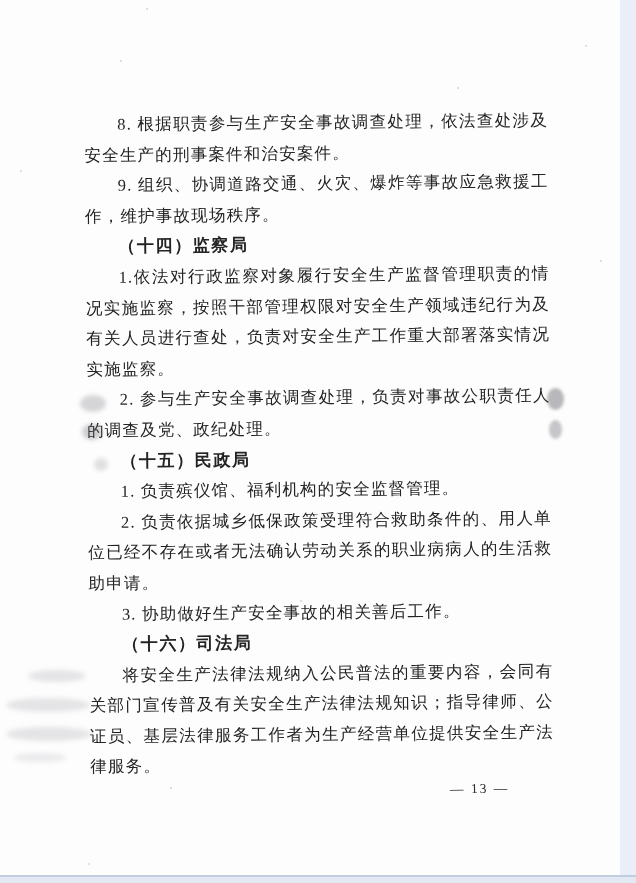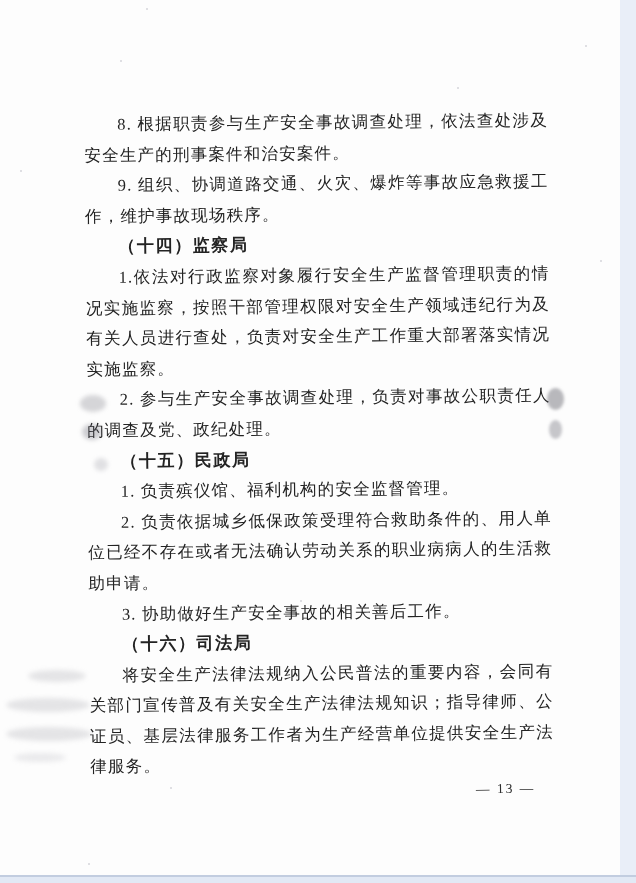--- a/index.html
+++ b/index.html
@@ -38,21 +38,21 @@
     text-indent: 33px;
     word-break: normal;
   }
   .para.heading {
     font-weight: bold;
     font-size: 17px;
     letter-spacing: 1.6px;
   }
   .page-number {
     position: absolute;
-    left: 476px;
+    left: 450px;
     top: 781px;
     font-size: 13.5px;
     letter-spacing: 2px;
     color: #2e2e2e;
     transform: rotate(-0.8deg);
     white-space: nowrap;
   }
   
   .edge-right {
     position: absolute;

